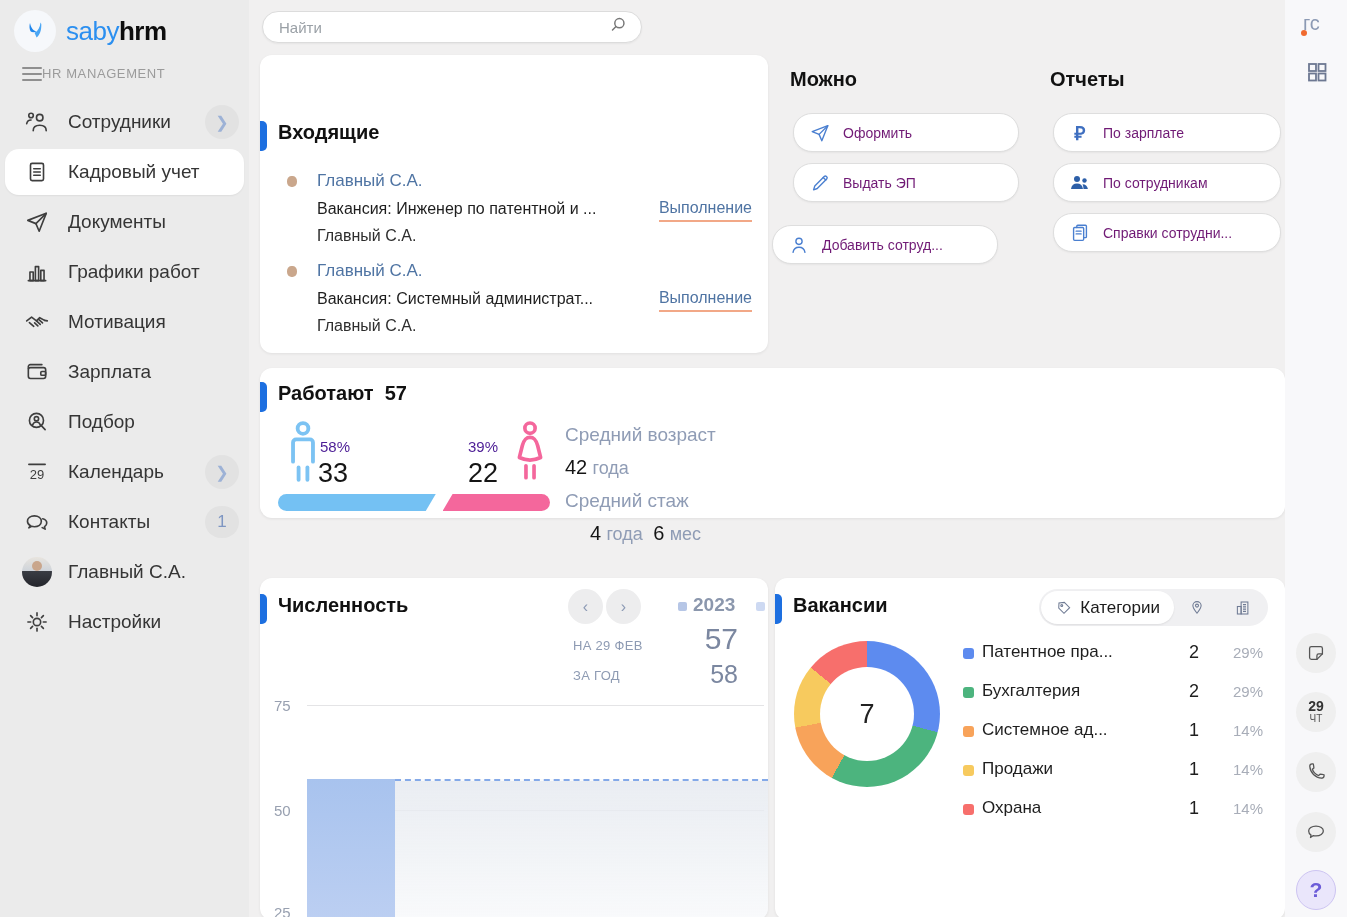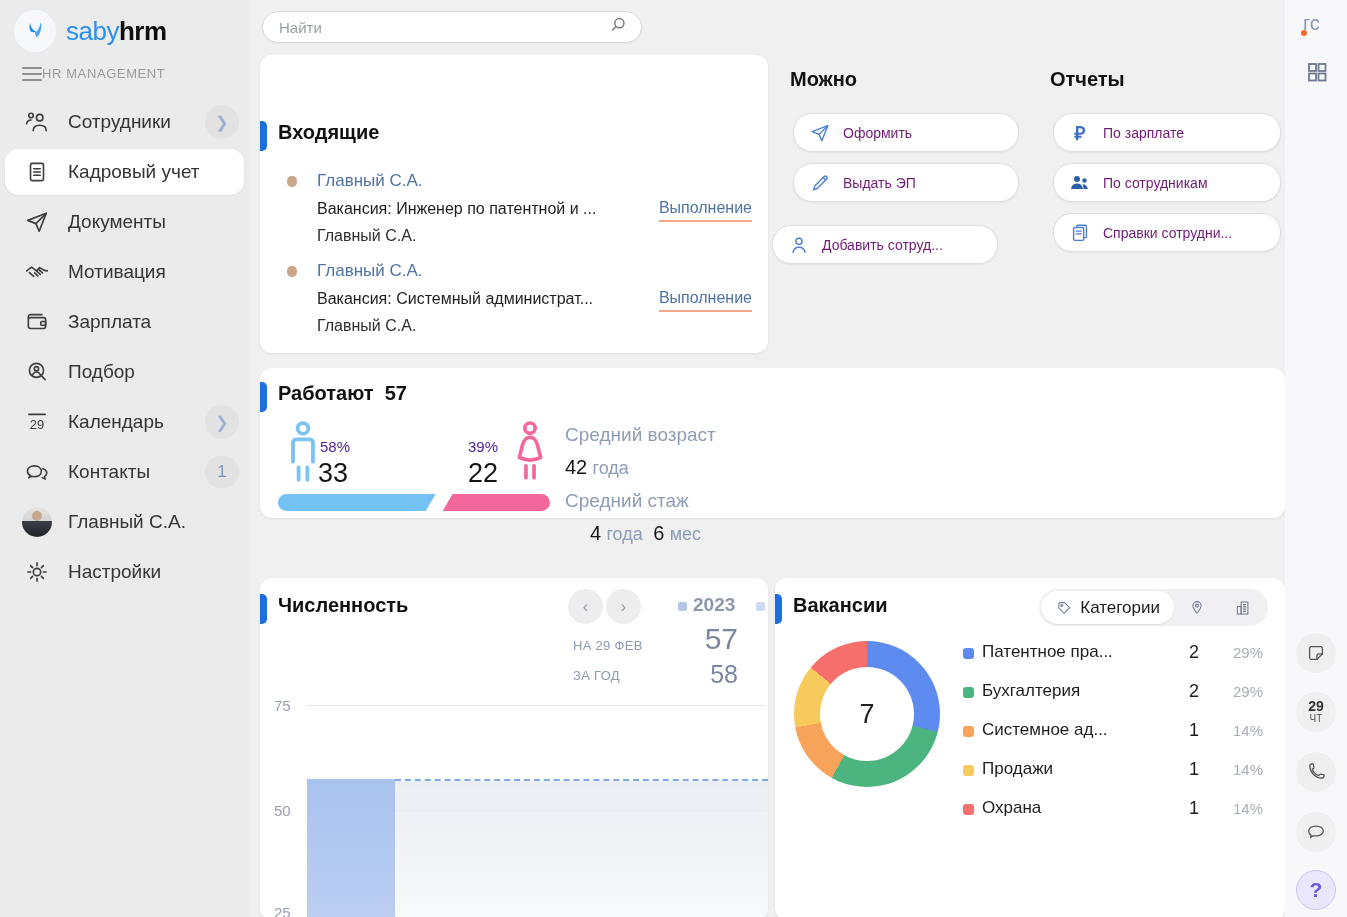--- a/index.html
+++ b/index.html
@@ -174,20 +174,31 @@
       <div class="s-item">
         <span class="s-icon">
             <svg width="26" height="26" viewBox="0 0 24 24">
               <path d="M3.5 10.5 L20.5 4 L14 20.5 L11 13.5 Z"></path>
               <path d="M20.5 4 L11 13.5"></path>
             </svg>
           </span>
         <span class="s-label">Документы</span>
       </div>
 
+      <div class="s-item">
+        <span class="s-icon">
+            <svg width="26" height="26" viewBox="0 0 24 24">
+              <line x1="4" y1="20" x2="20" y2="20"></line>
+              <rect x="5.5" y="12" width="3" height="8"></rect>
+              <rect x="10.5" y="7" width="3" height="13"></rect>
+              <rect x="15.5" y="10.5" width="3" height="9.5"></rect>
+            </svg>
+          </span>
+        <span class="s-label">Графики работ</span>
+      </div>
 
       <div class="s-item">
         <span class="s-icon">
             <svg width="26" height="26" viewBox="0 0 24 24">
               <path d="M2.5 11 L7 7.5 l4.5 3.5 3-3 L19 10.5"></path>
               <path d="M21.5 11 L19 10.5"></path>
               <path d="M11.5 11 l3.5 3.2 M13.5 9.5 l3.6 3.3 M9.8 12.8 l3 2.8"></path>
               <path d="M5 12.5 l4 3.5"></path>
             </svg>
           </span>

